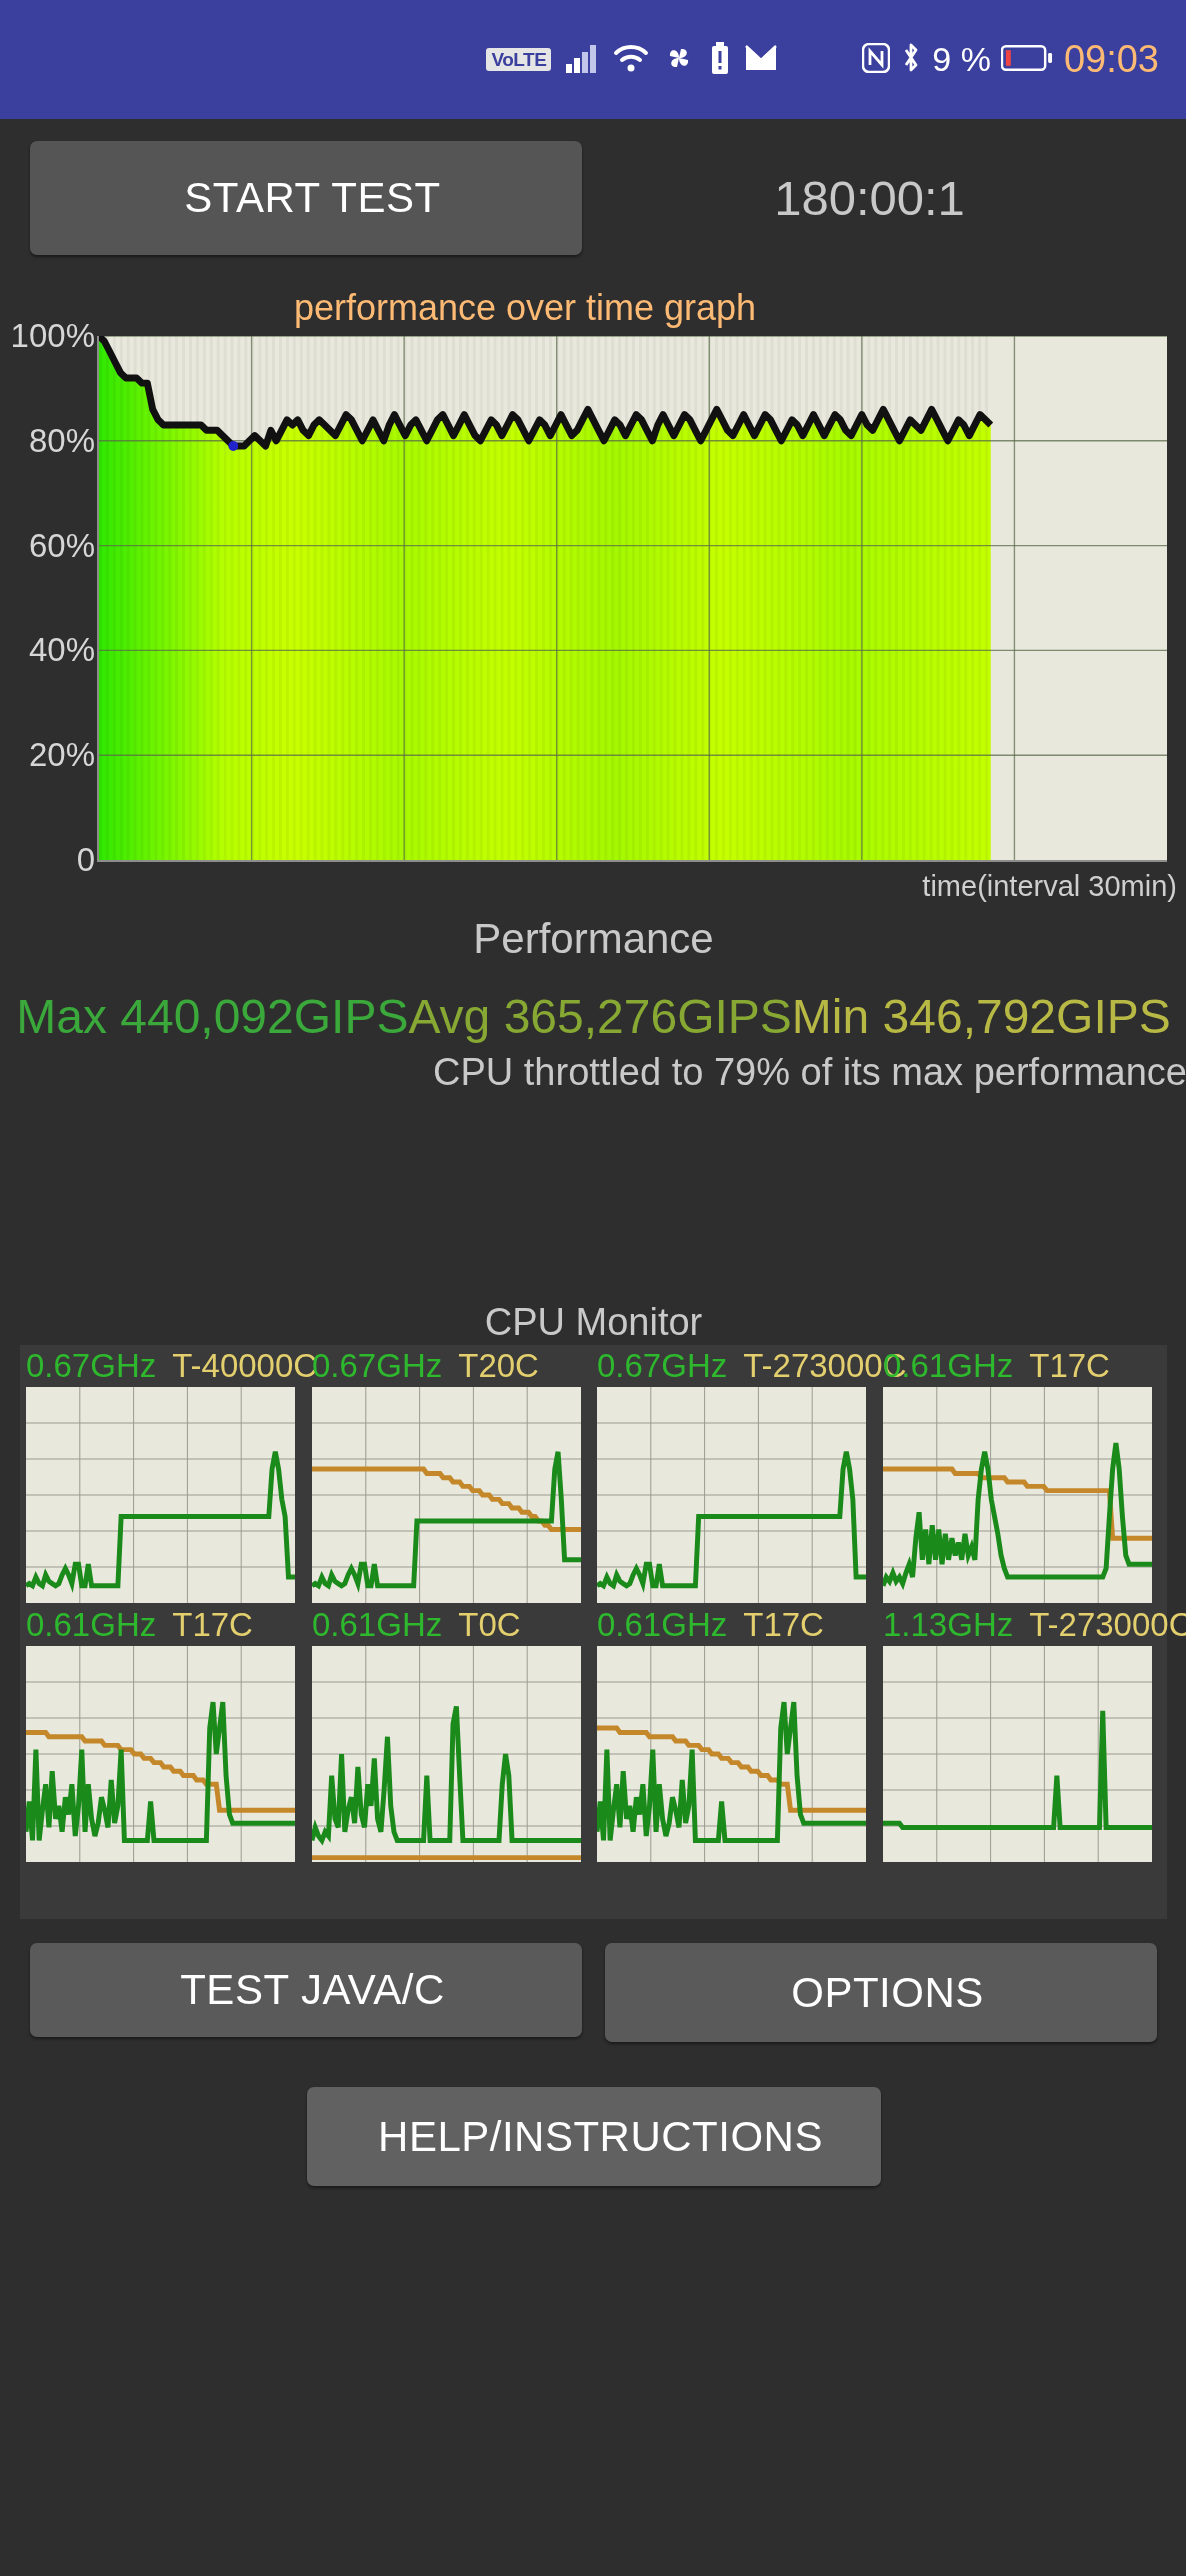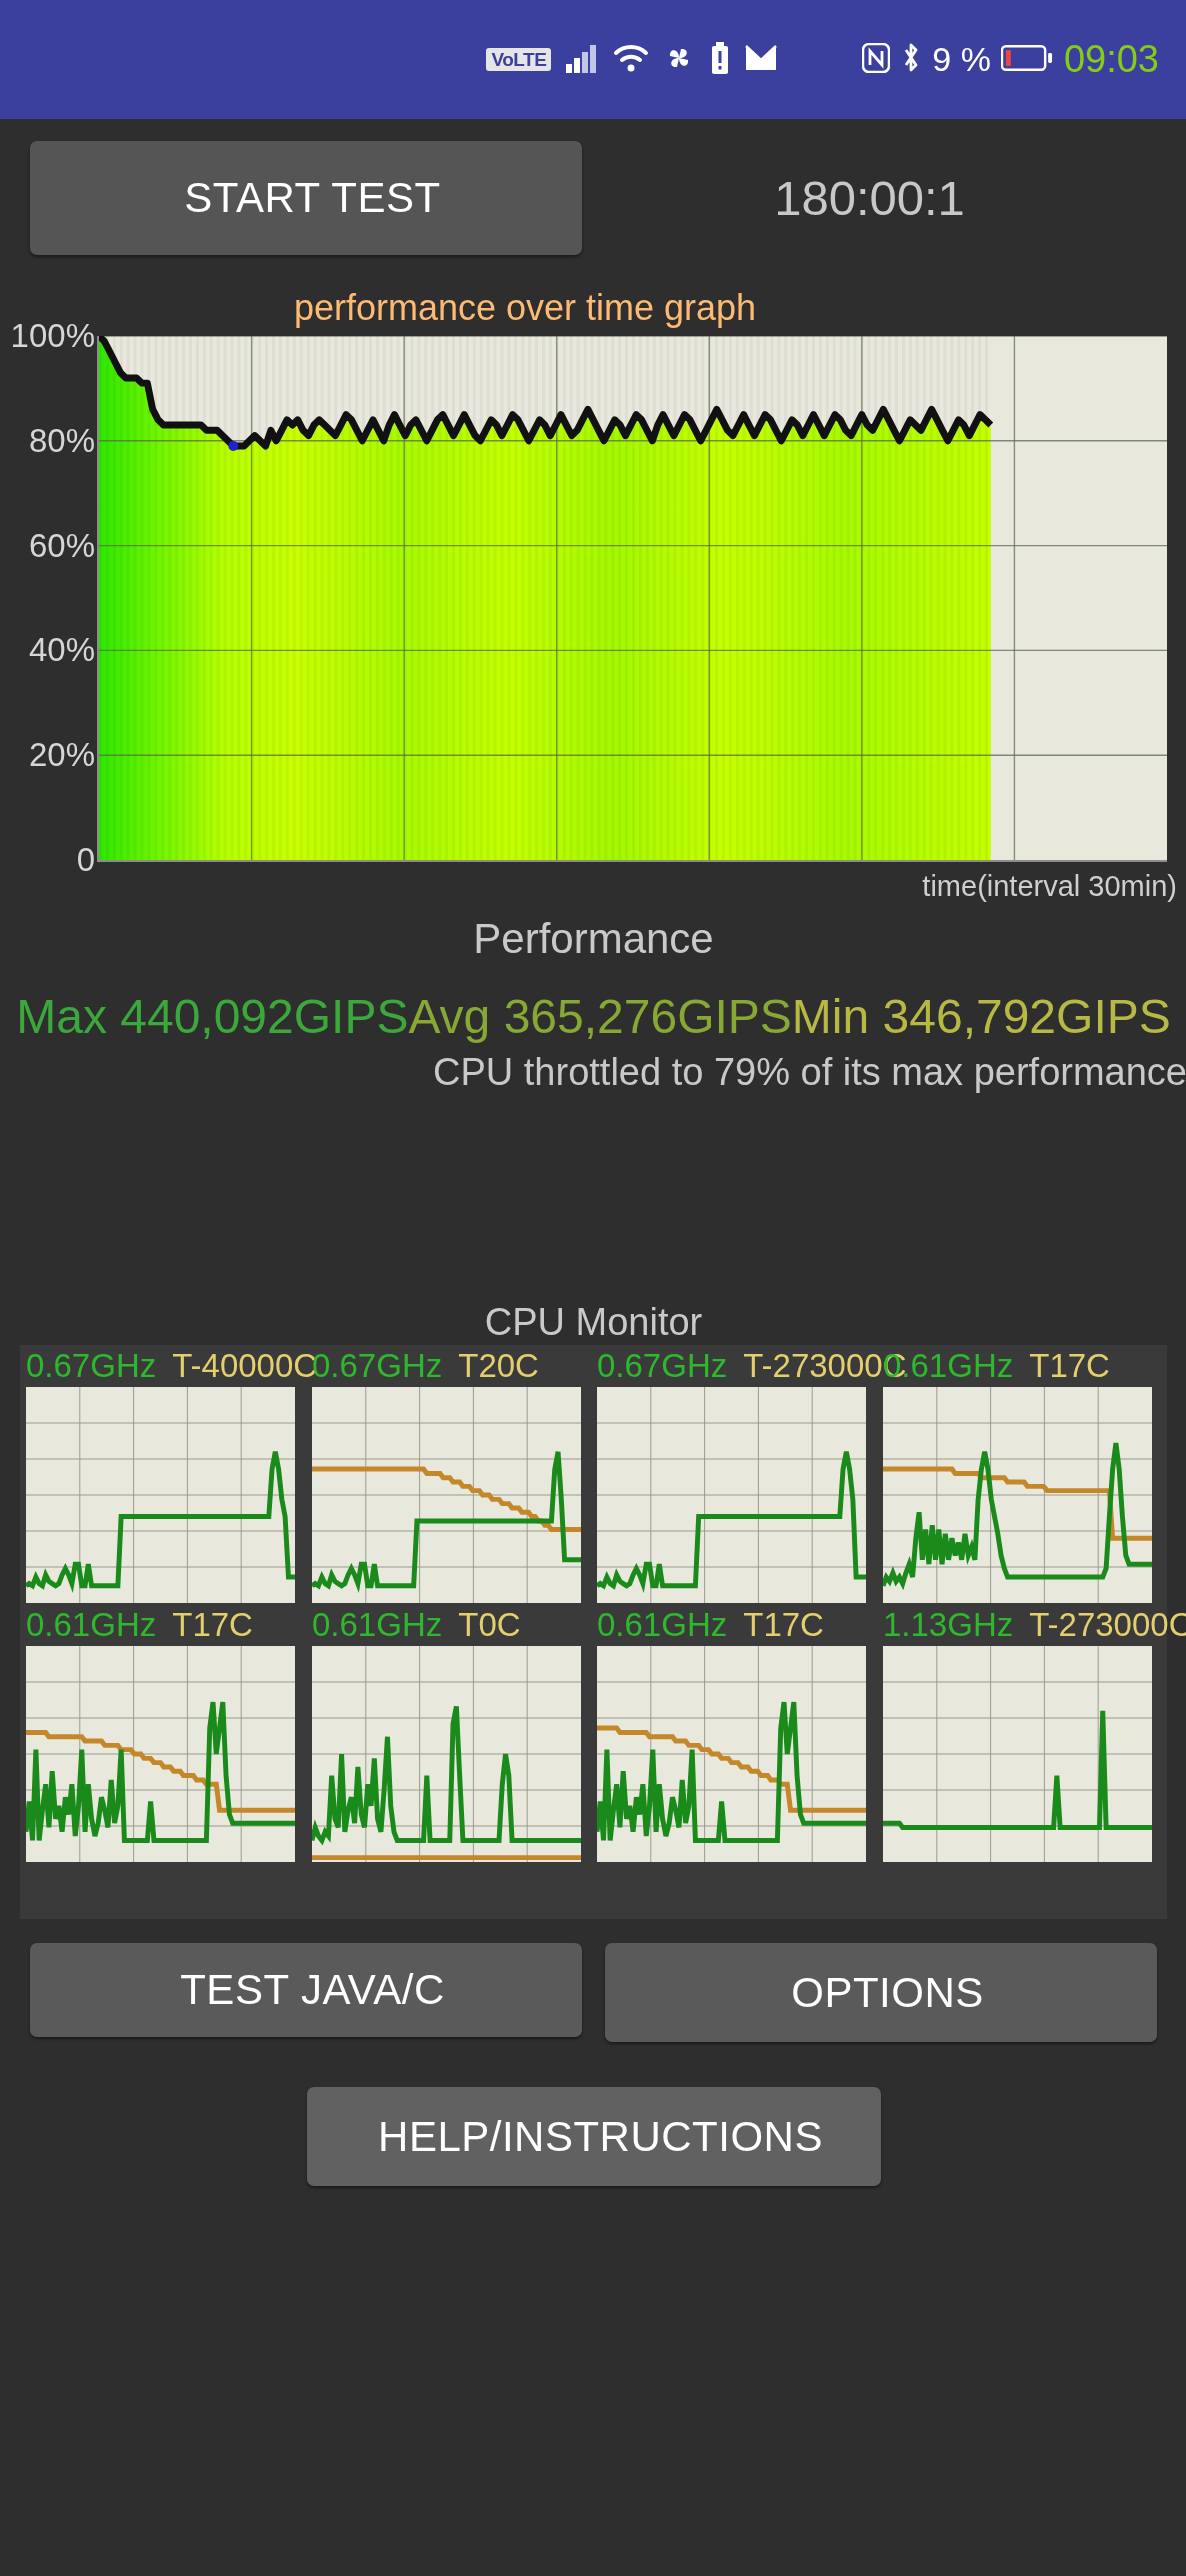--- a/index.html
+++ b/index.html
@@ -25,21 +25,21 @@
   .sb-mid  { display: flex; align-items: center; gap: 14px; }
   .sb-right{ display: flex; align-items: center; gap: 10px; margin-left: 85px; margin-right: 28px;}
   .volte {
     background: #e5e5e5; color: #3b3f9e;
     font-size: 19px; font-weight: bold;
     padding: 2px 5px; border-radius: 3px;
     letter-spacing: -0.5px; line-height: 1;
   }
   .icon { display: inline-block; }
   .sb-text {
-    color: #84cc16; font-size: 38px; letter-spacing: 0px;
+    color: #fdba74; font-size: 38px; letter-spacing: 0px;
     font-family: "Liberation Sans", sans-serif;
   }
   .pct { color:#fff; font-size: 34px; }
 
   
   .toprow {
     position: absolute; left: 0; top: 119px;
     width: 1187px; height: 158px;
     display: flex; align-items: center;
   }

